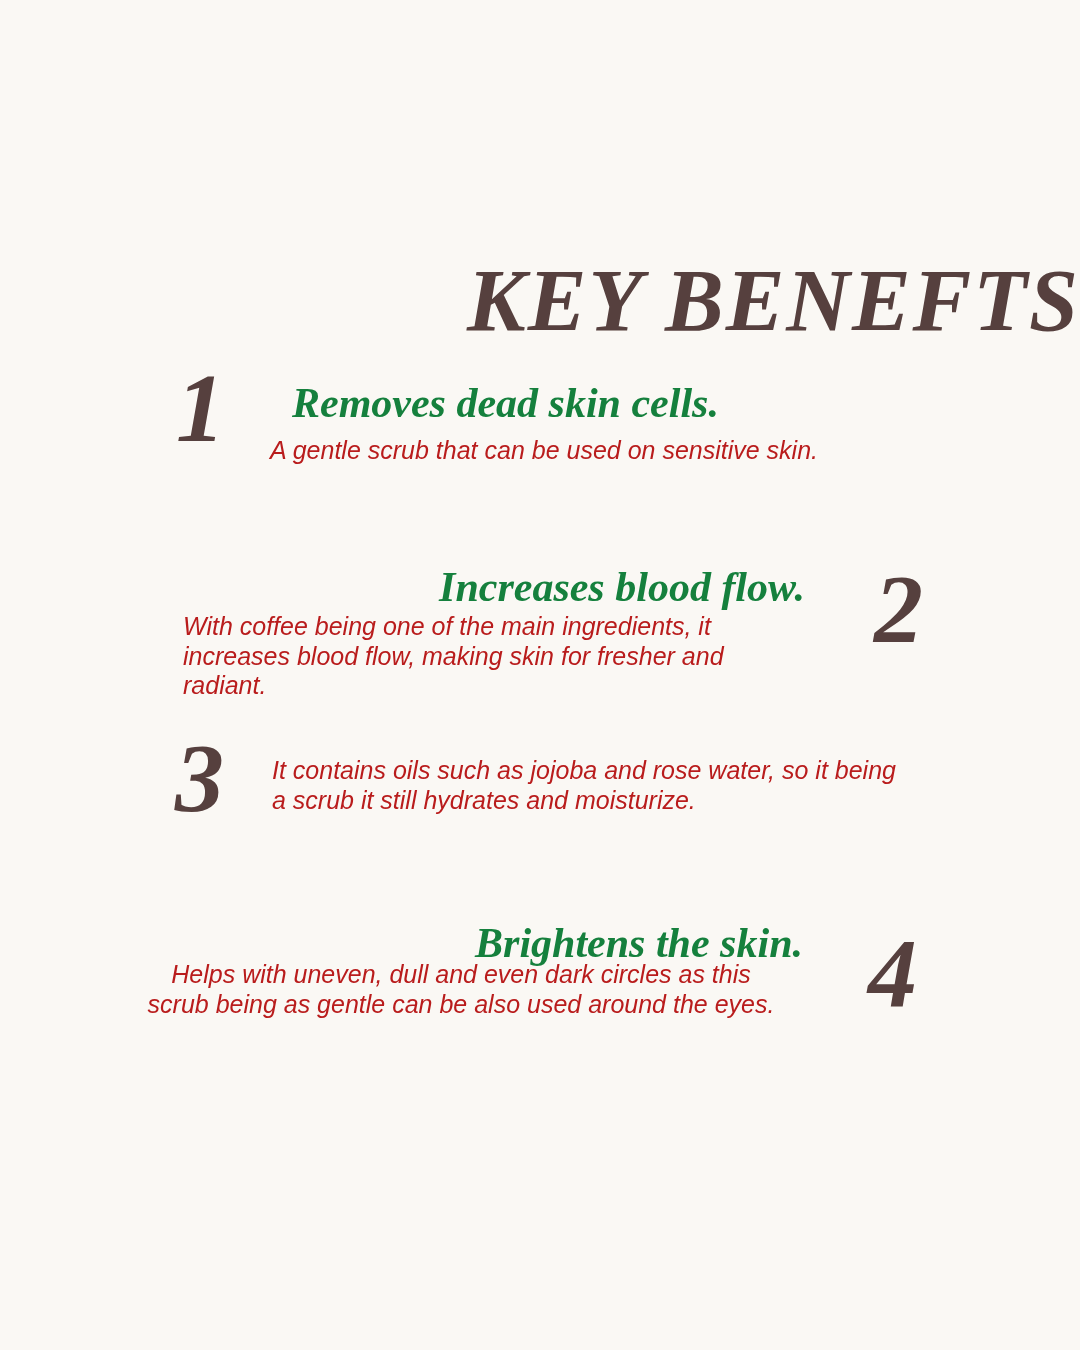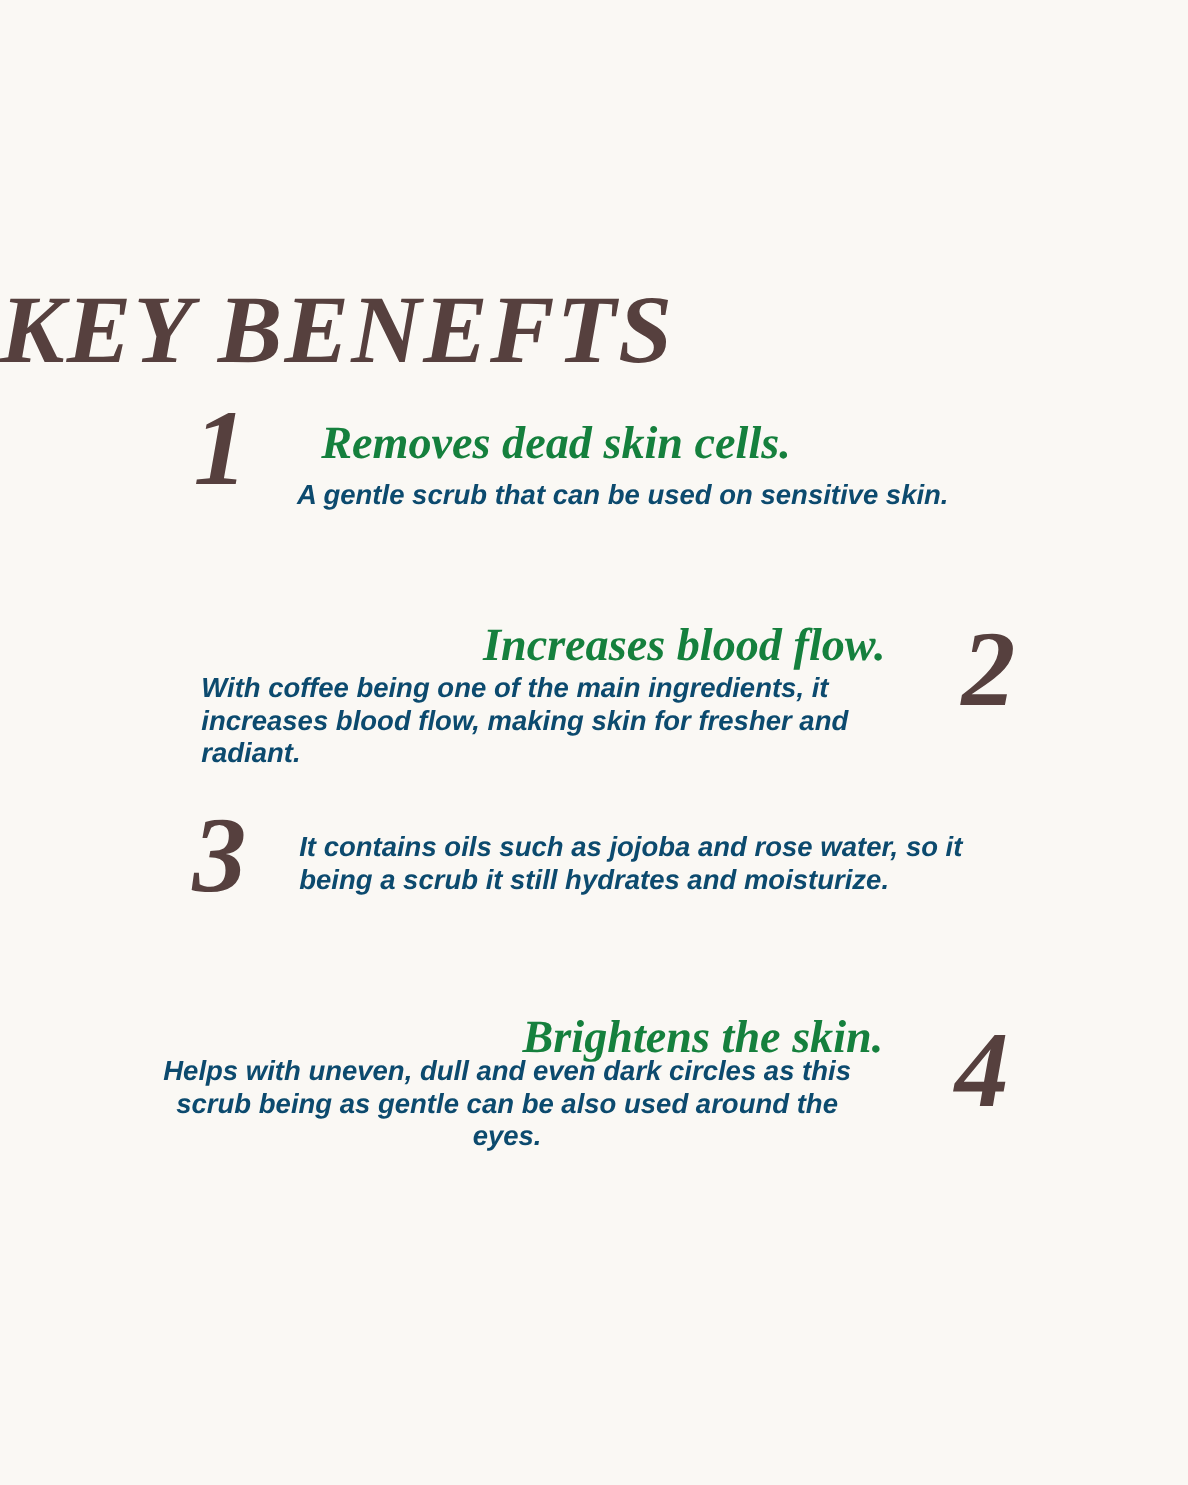--- a/index.html
+++ b/index.html
@@ -14,21 +14,21 @@
     margin: 0 auto;
     background: #faf8f4;
     overflow: hidden;
     font-family: "Liberation Serif", "DejaVu Serif", serif;
   }
   .title {
     position: absolute;
     top: 198px;
     left: 0;
     width: 1080px;
-    text-align: left;
+    text-align: right;
     font-family: "Liberation Serif", "DejaVu Serif", serif;
     font-style: italic;
     font-weight: 600;
     font-size: 88px;
     line-height: 1;
     letter-spacing: 2px;
     color: #56403e;
   }
   .num {
     position: absolute;
@@ -46,24 +46,24 @@
     font-weight: 600;
     font-size: 42px;
     line-height: 1.2;
     color: #15803d;
     white-space: nowrap;
   }
   .desc {
     position: absolute;
     font-family: "Liberation Sans", "DejaVu Sans", sans-serif;
     font-style: italic;
-    font-weight: 700;
+    font-weight: 400;
     font-size: 25px;
     line-height: 1.18;
-    color: #0c4a6e;
+    color: #b91c1c;
   }
   
   .num-1      { left: 176px; top: 359px; }
   .heading-1  { left: 292px; top: 378px; }
   .desc-1     { left: 270px; top: 436px; width: 640px; text-align: left; }
   
   .heading-2  { right: 275px; top: 562px; text-align: right; }
   .desc-2     { right: 297px; top: 612px; width: 600px; text-align: left; }
   .num-2      { left: 874px; top: 560px; }
   

